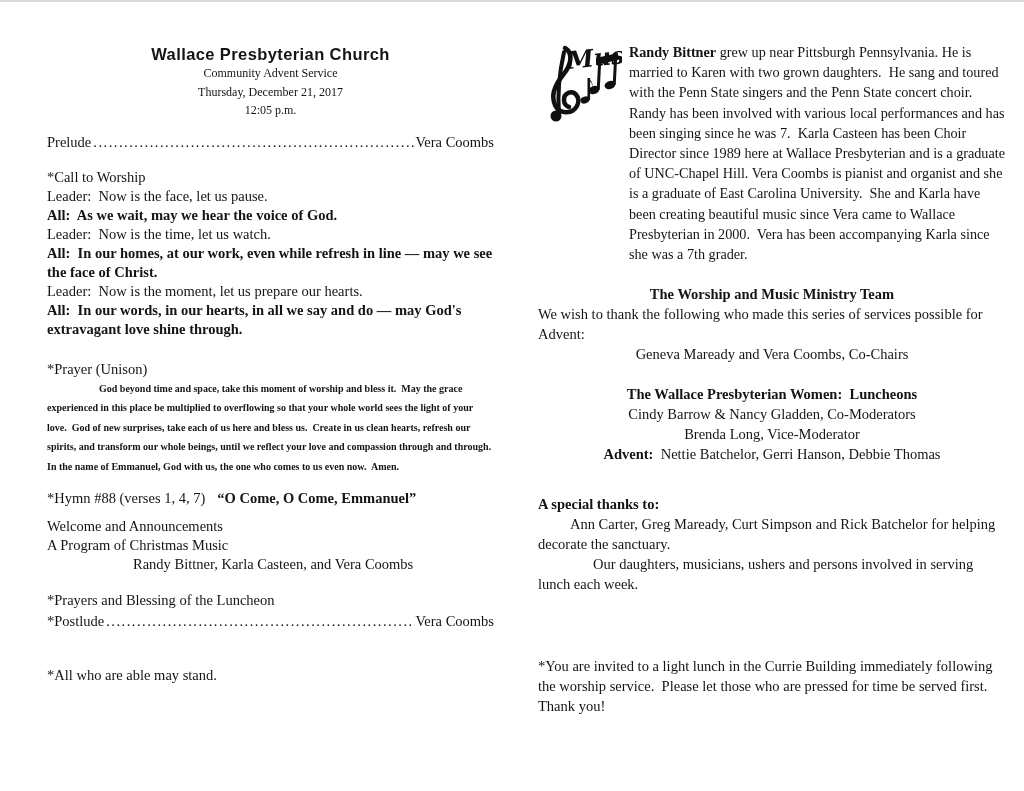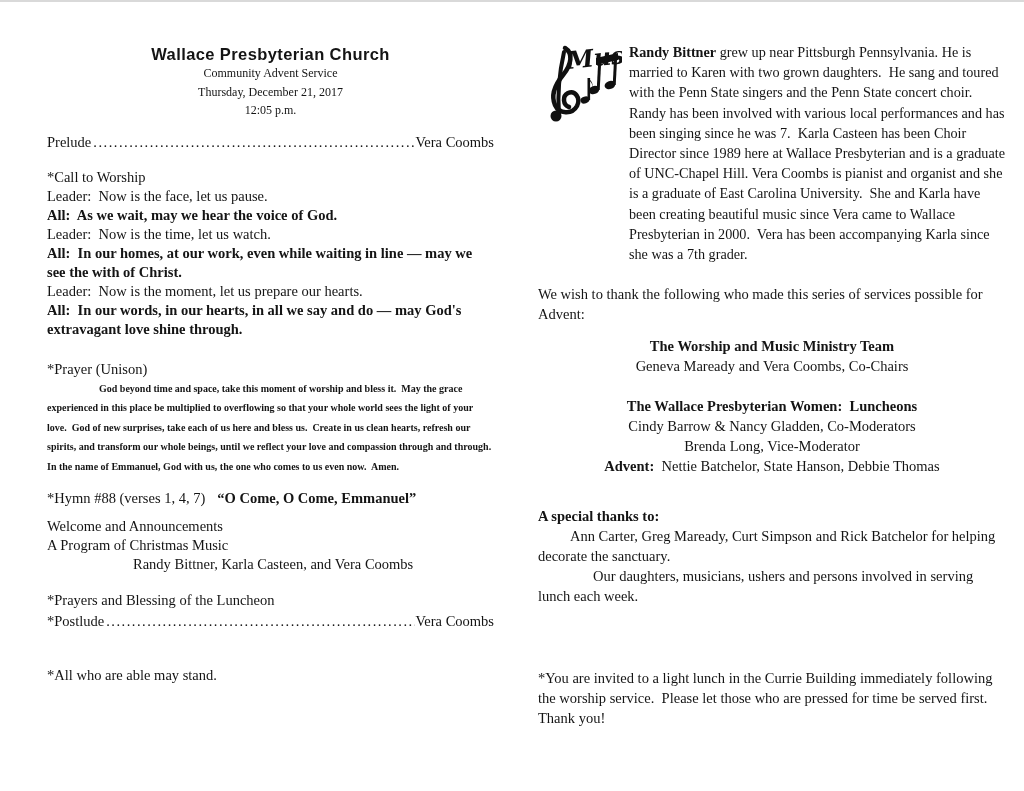--- a/index.html
+++ b/index.html
@@ -77,21 +77,21 @@
     <span>Prelude</span>
     <span class="dots">....................................................................................................</span>
     <span class="val">Vera Coombs</span>
   </div>
 
   <div class="section">
     <div class="line">*Call to Worship</div>
     <div class="line"><span>Leader:</span><span>  Now is the face, let us pause.</span></div>
     <div class="line bold-line"><span>All:</span><span>  As we wait, may we hear the voice of God.</span></div>
     <div class="line"><span>Leader:</span><span>  Now is the time, let us watch.</span></div>
-    <div class="line bold-line"><span>All:</span><span>  In our homes, at our work, even while waiting in line — may we see the with of Christ.</span></div>
+    <div class="line bold-line"><span>All:</span><span>  In our homes, at our work, even while refresh in line — may we see the face of Christ.</span></div>
     <div class="line"><span>Leader:</span><span>  Now is the moment, let us prepare our hearts.</span></div>
     <div class="line bold-line"><span>All:</span><span>  In our words, in our hearts, in all we say and do — may God's extravagant love shine through.</span></div>
   </div>
 
   <div class="section" style="margin-top:21px">
     <div class="line">*Prayer (Unison)</div>
     <div class="prayer-body">God beyond time and space, take this moment of worship and bless it.  May the grace experienced in this place be multiplied to overflowing so that your whole world sees the light of your love.  God of new surprises, take each of us here and bless us.  Create in us clean hearts, refresh our spirits, and transform our whole beings, until we reflect your love and compassion through and through.  In the name of Emmanuel, God with us, the one who comes to us even now.  Amen.</div>
   </div>
 
   <div class="hymn-row">
@@ -139,29 +139,29 @@
           <path d="M50 36 C55 40 56 44 53 49 C56 44 54 40 50 38 Z"></path>
         </g>
 
         <text x="30" y="27" transform="rotate(-6 30 27)" font-family="DejaVu Serif, Liberation Serif, serif" font-style="italic" font-weight="bold" font-size="24" fill="#101010">Music</text>
       </svg>
     </div>
     <div class="bio-text"><span class="bio-lead">Randy Bittner</span><span> grew up near Pittsburgh Pennsylvania. He is married to Karen with two grown daughters.  He sang and toured with the Penn State singers and the Penn State concert choir. Randy has been involved with various local performances and has been singing since he was 7.  Karla Casteen has been Choir Director since 1989 here at Wallace Presbyterian and is a graduate of UNC-Chapel Hill. Vera Coombs is pianist and organist and she is a graduate of East Carolina University.  She and Karla have been creating beautiful music since Vera came to Wallace Presbyterian in 2000.  Vera has been accompanying Karla since she was a 7th grader.</span></div>
   </div>
 
   <div class="thanks-block">
+    <div class="rline center bold team-heading">The Worship and Music Ministry Team</div>
+
     <div class="rline">We wish to thank the following who made this series of services possible for Advent:</div>
-
-    <div class="rline center bold team-heading">The Worship and Music Ministry Team</div>
     <div class="rline center">Geneva Maready and Vera Coombs, Co-Chairs</div>
 
     <div class="rline center bold team2-heading">The Wallace Presbyterian Women:  Luncheons</div>
     <div class="rline center">Cindy Barrow &amp; Nancy Gladden, Co-Moderators</div>
     <div class="rline center">Brenda Long, Vice-Moderator</div>
-    <div class="rline center"><span class="bold">Advent:</span><span>  Nettie Batchelor, State Hanson, Debbie Thomas</span></div>
+    <div class="rline center"><span class="bold">Advent:</span><span>  Nettie Batchelor, Gerri Hanson, Debbie Thomas</span></div>
   </div>
 
   <div class="special-block">
     <div class="rline bold">A special thanks to:</div>
     <div class="rp indent1">Ann Carter, Greg Maready, Curt Simpson and Rick Batchelor for helping decorate the sanctuary.</div>
     <div class="rp indent2">Our daughters, musicians, ushers and persons involved in serving lunch each week.</div>
   </div>
 
   <div class="rp lunch-note">*You are invited to a light lunch in the Currie Building immediately following the worship service.  Please let those who are pressed for time be served first.  Thank you!</div>
 </div>

